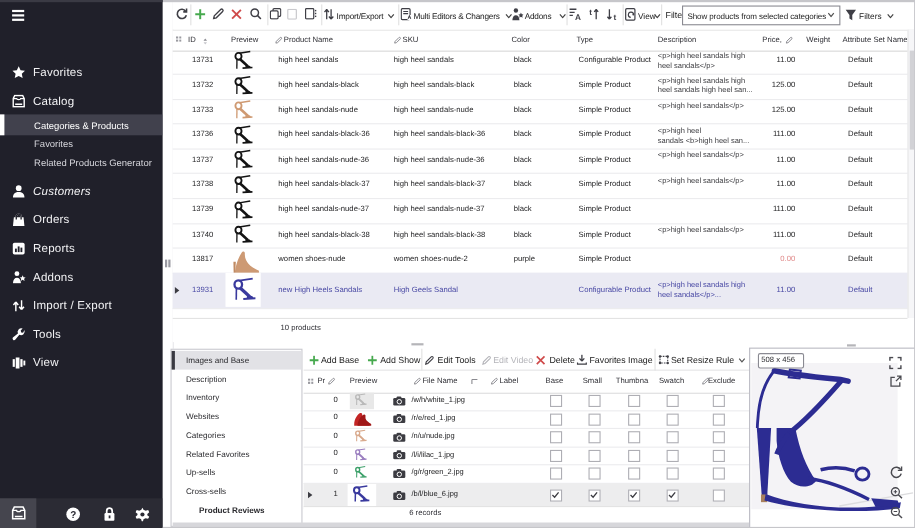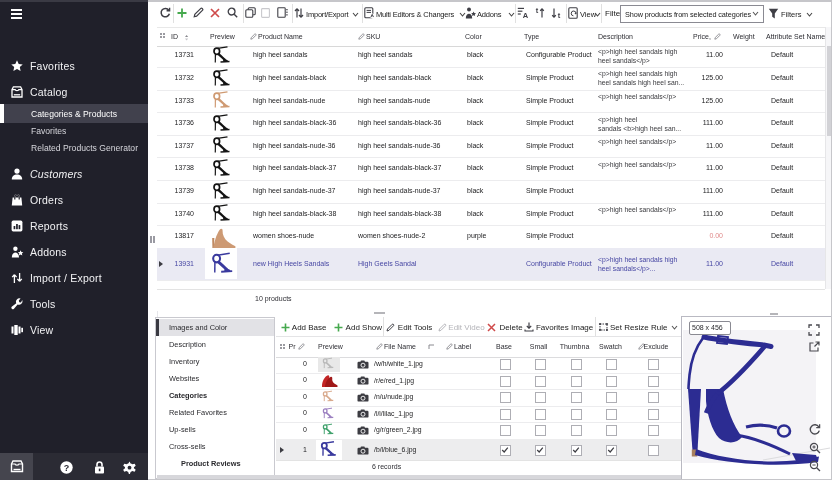--- a/index.html
+++ b/index.html
@@ -417,25 +417,25 @@
 <div class="a" style="left:614px;top:232.70000000000002px;font-size:7px;color:#4747a3;">Default</div>
 <div class="a" style="left:0;top:262px;width:668px;height:21px;border-top:1px solid #e3e3e3;background:#fff;"></div>
 <div class="a" style="left:98px;top:268px;font-size:7px;color:#2d2d33;">10 products</div>
 <div class="a" style="left:668px;top:0;width:7px;height:262px;background:#f6f6f8;border-left:1px solid #e6e6e8;"></div>
 <div class="a" style="left:669.5px;top:19px;width:4.5px;height:90px;background:#d2d2d6;"></div>
   </div>
 
 <div id="tabs" class="a" style="left:155px;top:317px;width:118px;height:160px;background:#fff;border:1px solid #c9c9cf;">
     <div class="a" style="left:0;top:0.5px;width:118px;height:17px;background:#e2e2e6;"></div>
 <div class="a" style="left:0;top:0.5px;width:3px;height:17px;background:#3a3a42;"></div>
-<div class="a" style="left:13px;top:4.5px;font-size:7.4px;color:#2a2a2e;white-space:nowrap;">Images and Color</div>
+<div class="a" style="left:13px;top:4.5px;font-size:7.4px;color:#2a2a2e;white-space:nowrap;">Images and Base</div>
 <div class="a" style="left:13px;top:21.5px;font-size:7.4px;color:#2a2a2e;white-space:nowrap;">Description</div>
 <div class="a" style="left:13px;top:38.5px;font-size:7.4px;color:#2a2a2e;white-space:nowrap;">Inventory</div>
 <div class="a" style="left:13px;top:55.5px;font-size:7.4px;color:#2a2a2e;white-space:nowrap;">Websites</div>
-<div class="a" style="left:13px;top:72.5px;font-size:7.4px;color:#2a2a2e;white-space:nowrap;font-weight:bold;">Categories</div>
+<div class="a" style="left:13px;top:72.5px;font-size:7.4px;color:#2a2a2e;white-space:nowrap;">Categories</div>
 <div class="a" style="left:13px;top:89.5px;font-size:7.4px;color:#2a2a2e;white-space:nowrap;">Related Favorites</div>
 <div class="a" style="left:13px;top:106.5px;font-size:7.4px;color:#2a2a2e;white-space:nowrap;">Up-sells</div>
 <div class="a" style="left:13px;top:123.5px;font-size:7.4px;color:#2a2a2e;white-space:nowrap;">Cross-sells</div>
 <div class="a" style="left:25px;top:140.5px;font-size:7.4px;color:#2a2a2e;white-space:nowrap;font-weight:bold;">Product Reviews</div>
   </div>
 
 <div id="bgrid" class="a" style="left:276px;top:312px;width:405px;height:163px;background:#fff;">
     <svg class="a" style="left:4.7px;top:10.5px" width="9" height="9" viewBox="0 0 9 9">
       <path d="M4.5,0.5 V8.5 M0.5,4.5 H8.5" stroke="#46a94e" stroke-width="1.6"></path>
     </svg>

